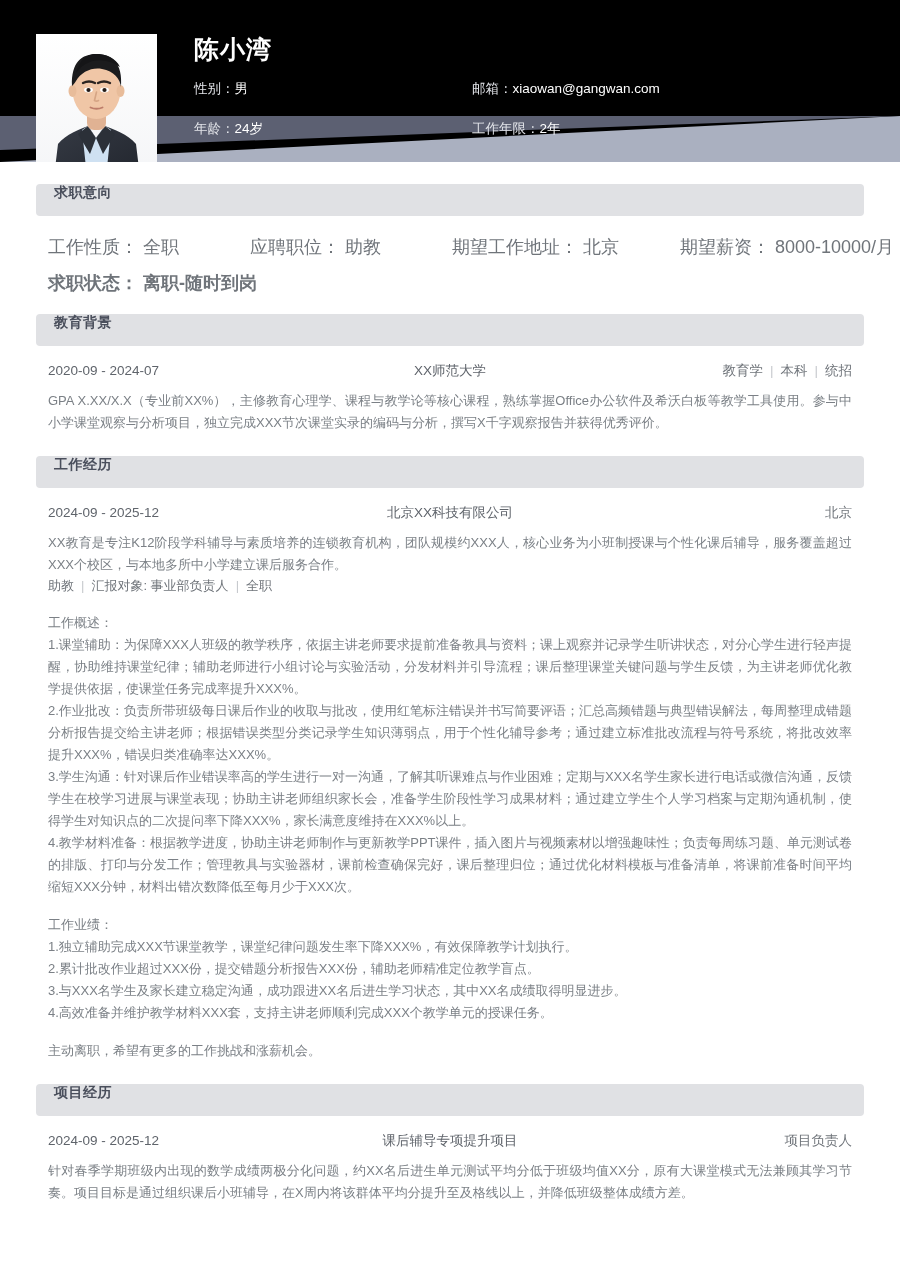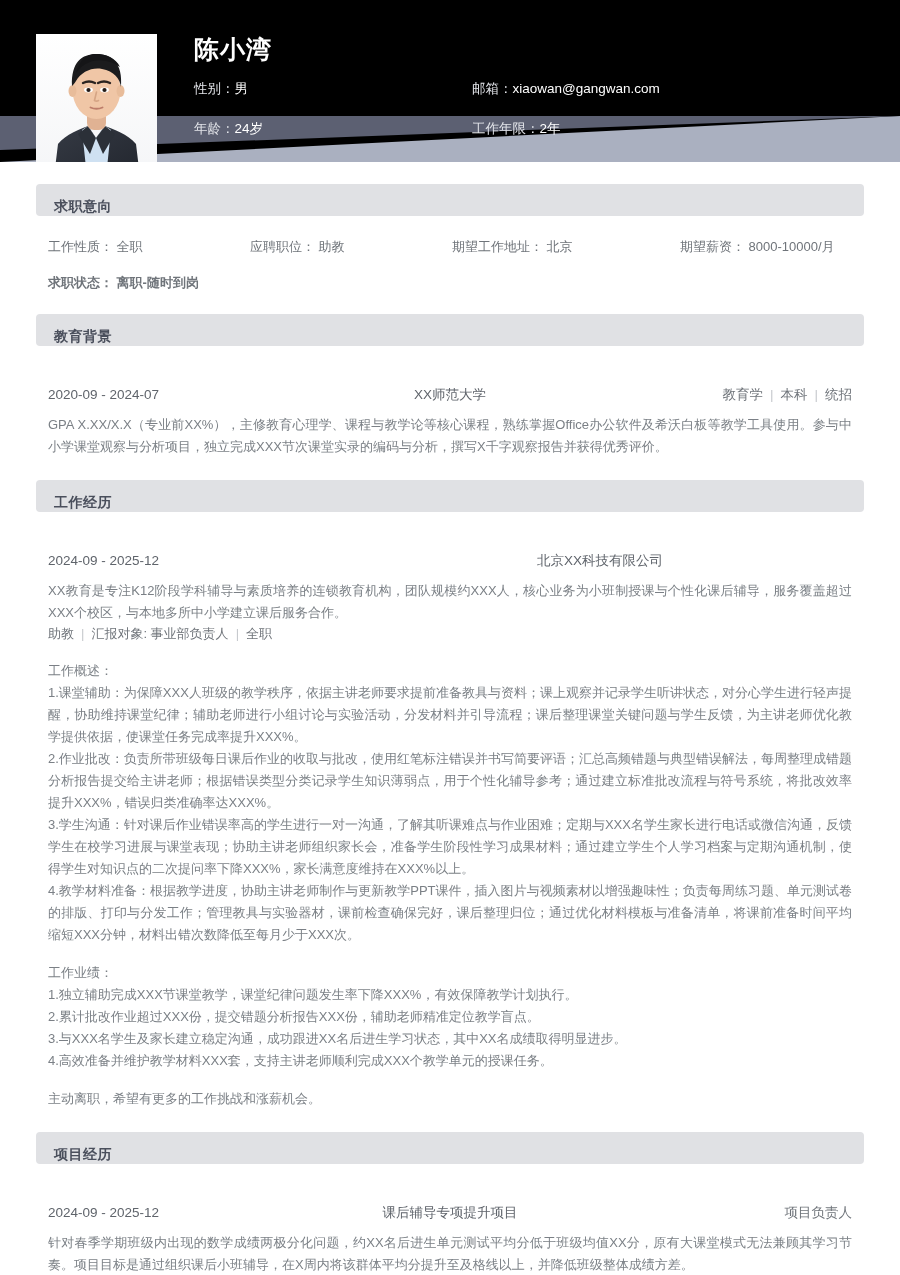--- a/index.html
+++ b/index.html
@@ -97,52 +97,52 @@
   
   .content { padding: 0 36px; }
 
   .section { margin-top: 0; }
 
   .section-bar {
     height: 32px;
     background: #e0e1e4;
     border-radius: 4px;
     display: flex;
-    align-items: flex-end;
+    align-items: flex-start;
     padding-left: 18px;
     box-sizing: border-box;
   }
   .section-bar .section-title {
     font-size: 14px;
     font-weight: bold;
     color: #4a4f5c;
     letter-spacing: 0.5px;
   }
 
   .section-body { padding: 0 12px; }
 
   
   .intent-row {
     display: grid;
     grid-template-columns: 202px 202px 228px auto;
     margin-top: 22px;
   }
   .intent-row.second { margin-top: 18px; font-weight: bold; }
   .intent-cell {
-    font-size: 13px;
+    font-size: 18px;
     color: #6f747a;
     line-height: 18px;
     white-space: nowrap;
   }
 
   
   .entry-head {
     display: flex;
     align-items: baseline;
-    margin-top: 40px;
+    margin-top: 16px;
   }
   .entry-date {
     font-size: 13.5px;
     color: #5f646b;
     width: 300px;
     flex: 0 0 300px;
   }
   .entry-org {
     font-size: 13.5px;
     color: #5f646b;
@@ -308,20 +308,21 @@
     <div class="section-gap"></div>
 
     <div class="section">
       <div class="section-bar">
         <span class="section-title">工作经历</span>
       </div>
       <div class="section-body">
         <div class="entry-head">
           <div class="entry-date">2024-09 - 2025-12</div>
           <div class="entry-org">北京XX科技有限公司</div>
+          <div class="entry-meta">北京</div>
         </div>
         <div class="entry-desc">XX教育是专注K12阶段学科辅导与素质培养的连锁教育机构，团队规模约XXX人，核心业务为小班制授课与个性化课后辅导，服务覆盖超过XXX个校区，与本地多所中小学建立课后服务合作。</div>
         <div class="entry-role">
           <span>助教</span><span class="sep">|</span><span>汇报对象: 事业部负责人</span><span class="sep">|</span><span>全职</span>
         </div>
 
         <div class="entry-block">工作概述：</div>
         <div class="entry-block tight">1.课堂辅助：为保障XXX人班级的教学秩序，依据主讲老师要求提前准备教具与资料；课上观察并记录学生听讲状态，对分心学生进行轻声提醒，协助维持课堂纪律；辅助老师进行小组讨论与实验活动，分发材料并引导流程；课后整理课堂关键问题与学生反馈，为主讲老师优化教学提供依据，使课堂任务完成率提升XXX%。
 2.作业批改：负责所带班级每日课后作业的收取与批改，使用红笔标注错误并书写简要评语；汇总高频错题与典型错误解法，每周整理成错题分析报告提交给主讲老师；根据错误类型分类记录学生知识薄弱点，用于个性化辅导参考；通过建立标准批改流程与符号系统，将批改效率提升XXX%，错误归类准确率达XXX%。
 3.学生沟通：针对课后作业错误率高的学生进行一对一沟通，了解其听课难点与作业困难；定期与XXX名学生家长进行电话或微信沟通，反馈学生在校学习进展与课堂表现；协助主讲老师组织家长会，准备学生阶段性学习成果材料；通过建立学生个人学习档案与定期沟通机制，使得学生对知识点的二次提问率下降XXX%，家长满意度维持在XXX%以上。

